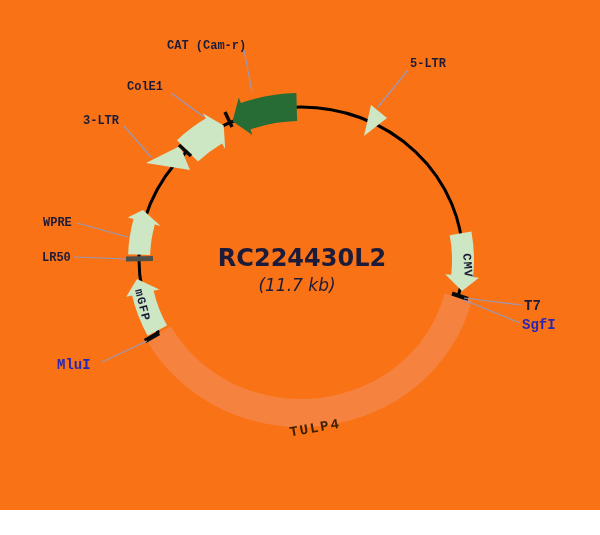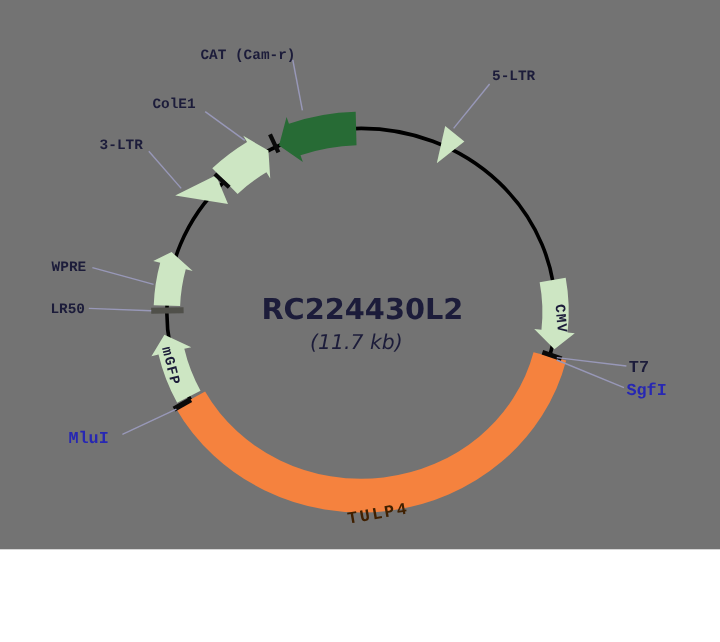--- a/index.html
+++ b/index.html
@@ -1,16 +1,16 @@
 <!DOCTYPE html>
 <html><head>
 <meta charset="utf-8">
 <style>
   html,body{margin:0;padding:0;background:#ffffff;}
-  .stage{position:relative;width:600px;height:458px;background:#737373;overflow:hidden;
+  .stage{position:relative;width:600px;height:510px;background:#f97316;overflow:hidden;
          font-family:"Liberation Sans",sans-serif;}
   svg text{user-select:none;}
   .feat-label{font-family:"Liberation Mono",monospace;font-weight:bold;font-size:12px;}
   .site-label{font-family:"Liberation Mono",monospace;font-weight:bold;font-size:14px;}
   .inner-label{font-family:"Liberation Mono",monospace;font-weight:bold;font-size:12px;letter-spacing:1px;}
   .tulp-label{font-family:"Liberation Mono",monospace;font-weight:bold;font-size:14px;letter-spacing:2px;}
   .map-title{font-family:"DejaVu Sans",sans-serif;font-weight:bold;font-size:24px;}
   .map-size{font-family:"DejaVu Sans",sans-serif;font-style:italic;font-size:17px;}
 </style>
 </head>

